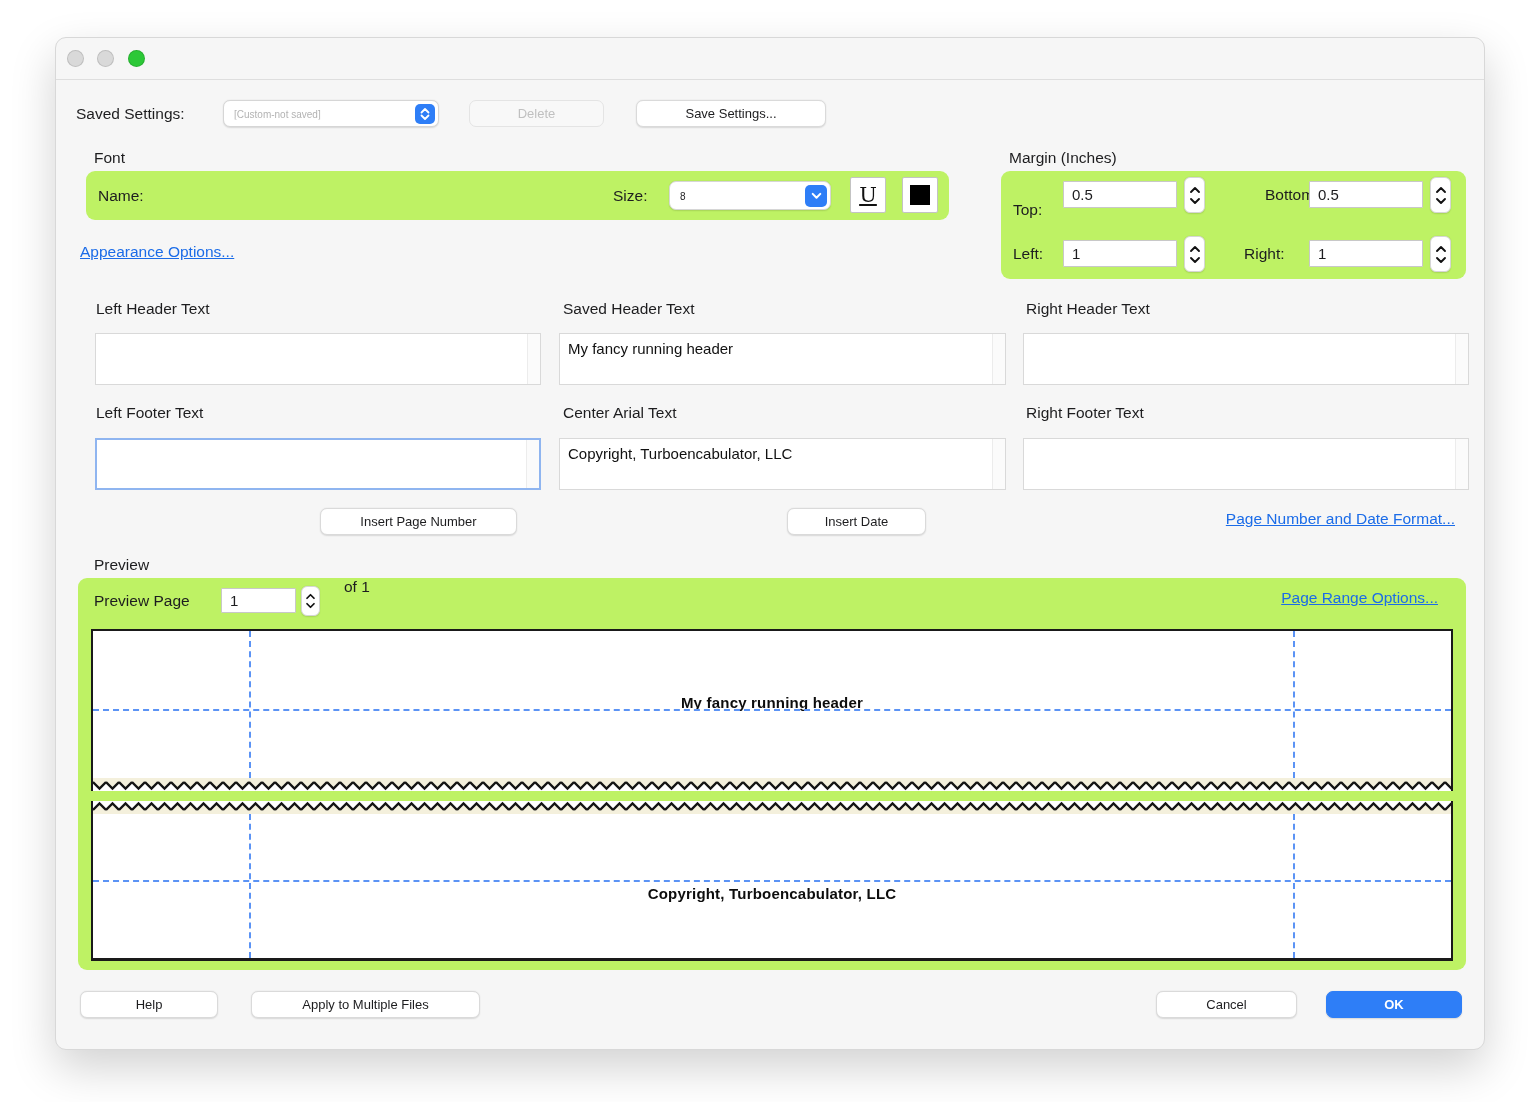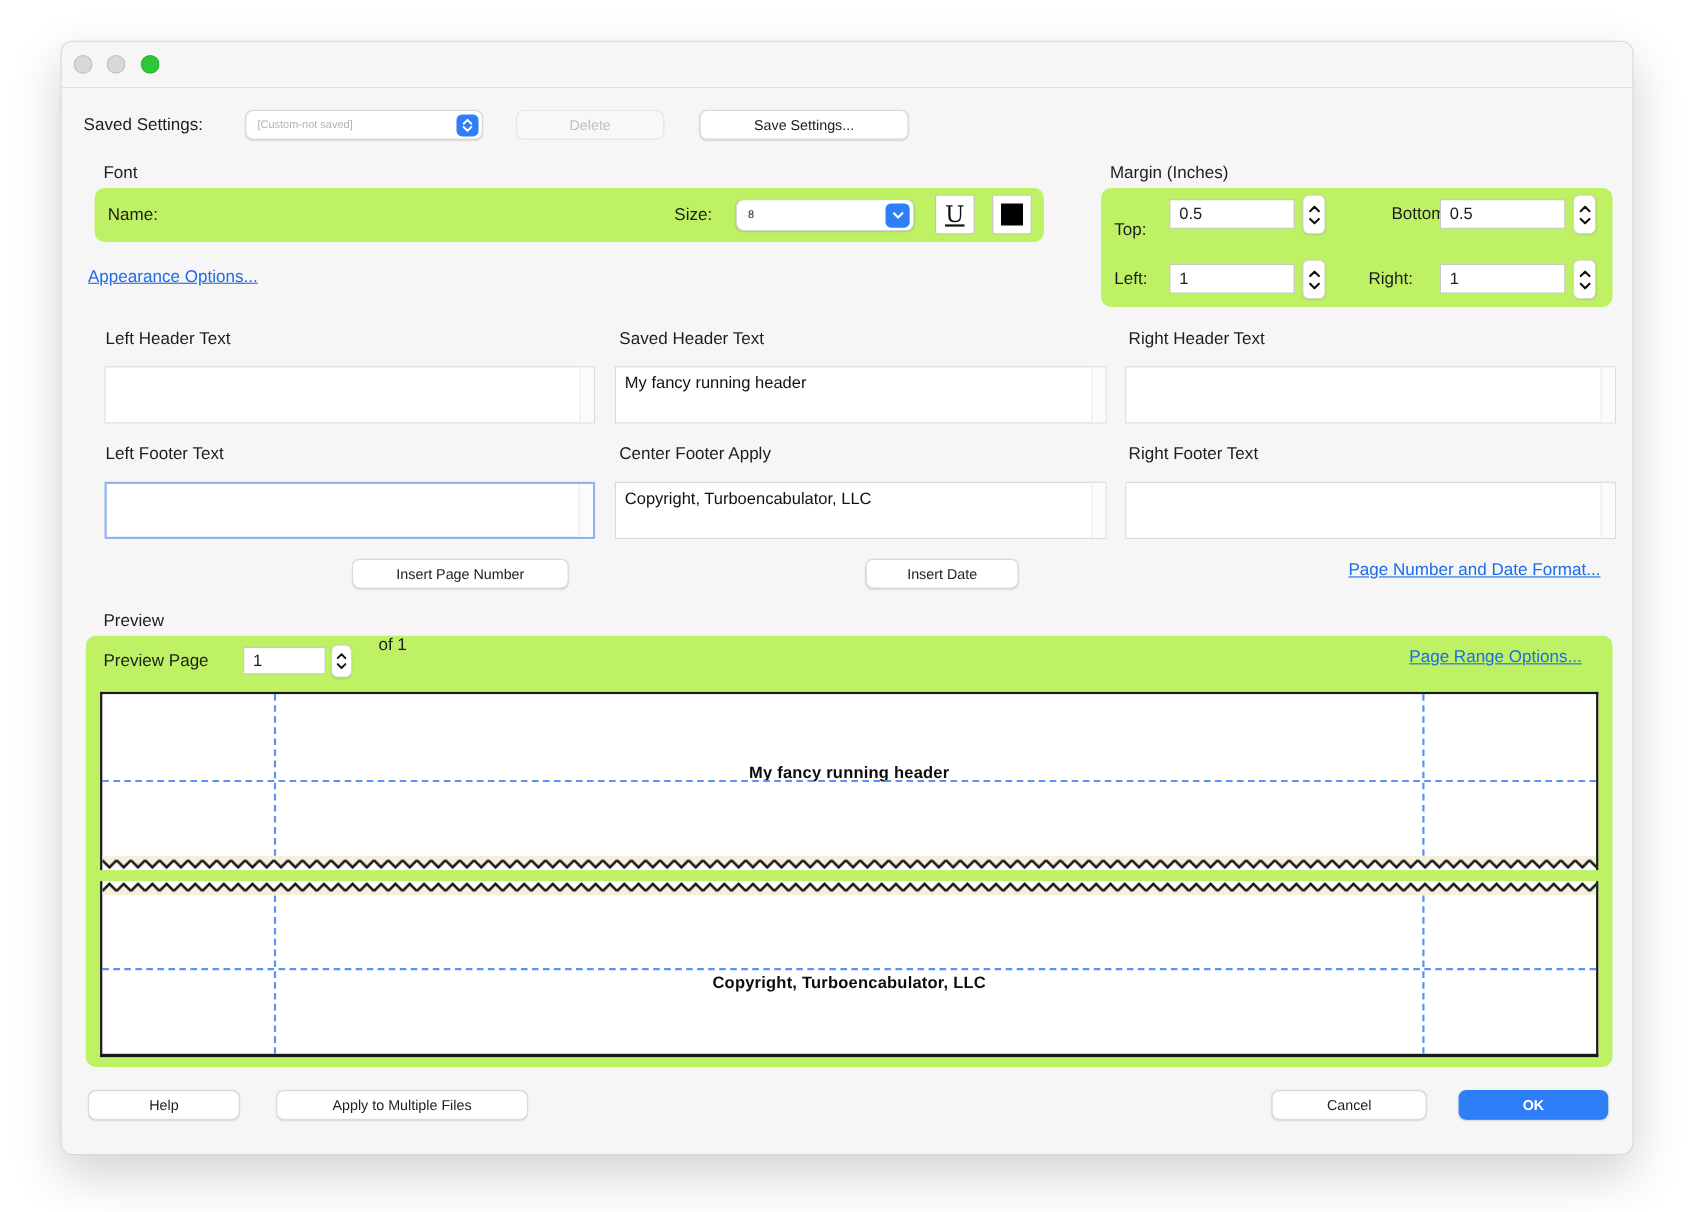--- a/index.html
+++ b/index.html
@@ -174,21 +174,21 @@
   <div class="textbox" style="left:503px; top:295px; width:447px;">
     <div class="tb-text">My fancy running header</div>
     <div class="tb-scroll"></div>
   </div>
   <div class="textbox" style="left:967px; top:295px; width:446px;">
     <div class="tb-text"></div>
     <div class="tb-scroll"></div>
   </div>
 
   <div class="lbl" style="left:40px; top:366px;">Left Footer Text</div>
-  <div class="lbl" style="left:507px; top:366px;">Center Footer Apply</div>
+  <div class="lbl" style="left:507px; top:366px;">Center Arial Text</div>
   <div class="lbl" style="left:970px; top:366px;">Right Footer Text</div>
 
   <div class="textbox textbox-focus" style="left:39px; top:400px; width:446px;">
     <div class="tb-text"></div>
     <div class="tb-scroll"></div>
   </div>
   <div class="textbox" style="left:503px; top:400px; width:447px;">
     <div class="tb-text">Copyright, Turboencabulator, LLC</div>
     <div class="tb-scroll"></div>
   </div>

